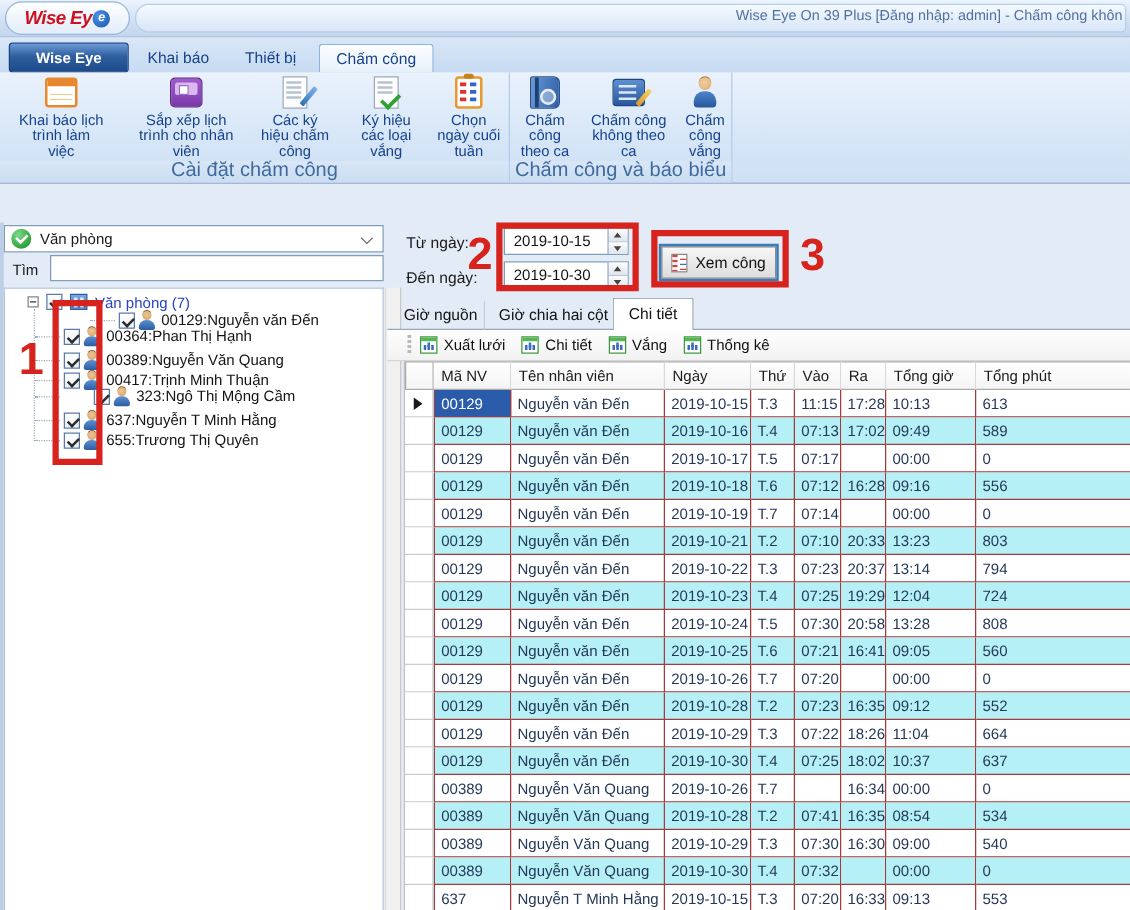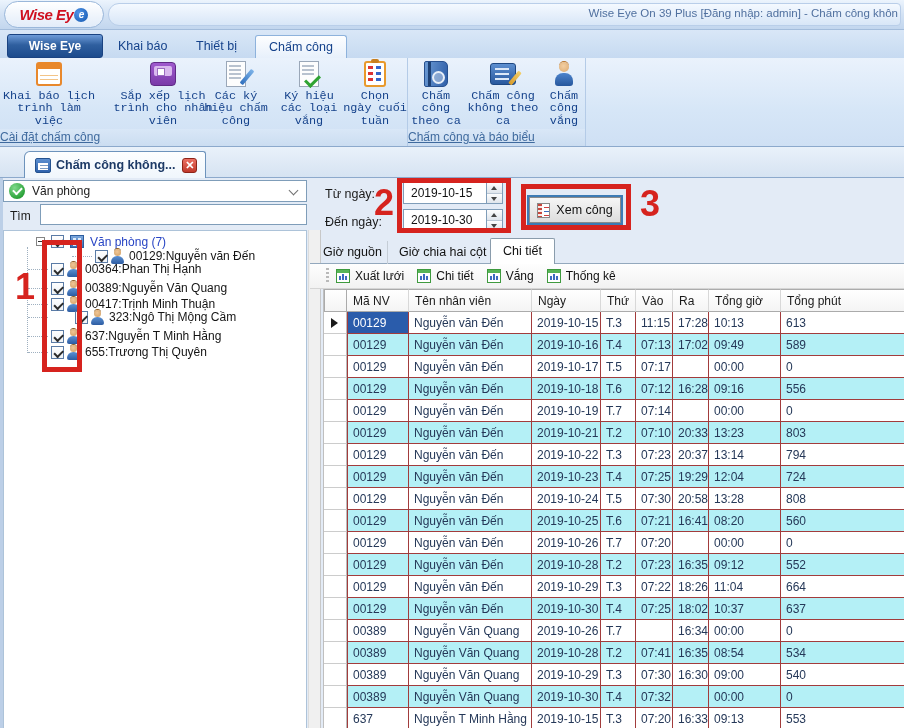--- a/index.html
+++ b/index.html
@@ -13,24 +13,24 @@
 .qbar{position:absolute;left:108px;top:3px;right:3px;height:23px;border:1px solid #b9cee9;border-radius:11px 4px 4px 11px;background:linear-gradient(#f4f9ff,#d8e6f7);}
 .title-text{position:absolute;right:6px;top:7px;color:#50709f;font-size:11.5px;}
 
 .tabrow{position:absolute;top:30px;left:0;right:0;height:28px;background:linear-gradient(#d9e7f7,#c6daf1);}
 .apptab-wise{position:absolute;left:7px;top:4px;width:96px;height:24px;background:linear-gradient(#6d9bd8,#2f5f9f 45%,#1d4b8c);border:1px solid #1a4382;border-radius:3px;color:#fff;font-weight:bold;text-align:center;line-height:22px;font-size:12px;}
 .apptab{position:absolute;top:9px;color:#15428b;font-size:12.5px;}
 .apptab-sel{position:absolute;left:255px;top:5px;width:92px;height:23px;background:linear-gradient(#fdfeff,#e7f0fb);border:1px solid #8db2dc;border-bottom:none;border-radius:3px 3px 0 0;text-align:center;line-height:22px;color:#15428b;font-size:12.5px;}
 
 .ribbon{position:absolute;top:58px;left:0;right:0;height:89px;background:linear-gradient(#eaf2fc,#d6e6f7 60%,#cfe0f4);border-bottom:1px solid #8ca9cc;}
 .rgroup{position:absolute;top:0;bottom:0;}
-.rgroup .caption{position:absolute;bottom:0;left:0;right:0;height:17px;color:#3f6a9e;font-size:12px;line-height:16px;background:linear-gradient(#d9e7f7,#cbddf1);text-decoration:underline;}
+.rgroup .caption{position:absolute;bottom:0;left:0;right:0;height:17px;text-align:center;color:#3f6a9e;font-size:16px;line-height:16px;background:linear-gradient(#d9e7f7,#cbddf1);}
 .g1{left:0;width:408px;border-right:1px solid #b4cbe7;}
 .g2{left:408px;width:178px;border-right:1px solid #b4cbe7;}
-.rbtn{position:absolute;top:1px;display:flex;flex-direction:column;align-items:center;color:#15428b;font-size:11.8px;line-height:12.4px;text-align:center;white-space:nowrap;font-family:Liberation Mono, monospace;}
+.rbtn{position:absolute;top:1px;display:flex;flex-direction:column;align-items:center;color:#15428b;font-size:11.8px;line-height:12.4px;text-align:center;white-space:nowrap;}
 .rbtn .ric{display:block;width:30px;height:28px;position:relative;margin-bottom:3px;}
 .rbtn .ric>span{display:block;}
 
 .ic-cal{width:26px;height:24px;margin:3px 2px;background:#fff;border:2px solid #e8882c;border-radius:3px;position:relative;}
 .ic-cal::before{content:"";position:absolute;left:0;right:0;top:0;height:5px;background:#e8882c;}
 .ic-cal::after{content:"";position:absolute;left:2px;right:2px;top:8px;bottom:2px;background:repeating-linear-gradient(#fff 0 3px,#f3c487 3px 4px);}
 .ic-sched{width:26px;height:24px;margin:3px 2px;background:linear-gradient(#a05ace,#7a3aa8);border:1px solid #5f2a85;border-radius:4px;position:relative;}
 .ic-sched::before{content:"";position:absolute;left:3px;top:3px;right:3px;height:10px;background:#d9b8ee;border-radius:2px;}
 .ic-sched::after{content:"";position:absolute;left:6px;top:5px;width:6px;height:6px;background:#fff;border:1px solid #9b6cc0;}
 .ic-paperpen{width:20px;height:26px;margin:2px 5px;background:#fdfdfd;border:1px solid #9aa7b8;position:relative;}
@@ -62,21 +62,21 @@
 .main{position:absolute;top:178px;left:0;right:0;bottom:0;background:#e3ebf6;border-left:3px solid #bccfe7;}
 
 .leftpanel{position:absolute;left:0px;top:0;width:305px;bottom:0;}
 .dropdown{position:absolute;left:0;top:2px;width:304px;height:22px;background:#fff;border:1px solid #7f9db9;display:flex;align-items:center;padding:0 5px;gap:7px;color:#1a1a1a;}
 .ic-greencheck{width:16px;height:16px;border-radius:50%;background:radial-gradient(circle at 35% 30%,#7fd98a,#2ca33a 70%,#1d8029);position:relative;flex:0 0 auto;}
 .ic-greencheck::after{content:"";position:absolute;left:4px;top:4px;width:7px;height:4px;border-left:2px solid #fff;border-bottom:2px solid #fff;transform:rotate(-45deg);}
 .dd-chevron{position:absolute;right:9px;top:6px;width:7px;height:7px;border-right:1.6px solid #707070;border-bottom:1.6px solid #707070;transform:rotate(45deg);}
 .search-label{position:absolute;left:7px;top:31px;color:#1a1a1a;}
 .search-input{position:absolute;left:37px;top:26px;width:267px;height:21px;background:#fff;border:1px solid #7f9db9;}
 .tree{position:absolute;left:0;top:52px;width:304px;bottom:0;background:#fff;border:1px solid #adc3d9;border-bottom:none;}
-.troot{position:absolute;left:32px;top:2px;height:17px;display:flex;align-items:center;gap:6px;}
+.troot{position:absolute;left:18px;top:2px;height:17px;display:flex;align-items:center;gap:6px;}
 .expander{width:9px;height:9px;border:1px solid #848484;background:#fff;position:relative;flex:0 0 auto;}
 .expander::after{content:"";position:absolute;left:1px;right:1px;top:3px;height:1px;background:#333;}
 .cb{width:13px;height:13px;border:1px solid #5a7ba6;background:linear-gradient(#fefefe,#eef2f6);position:relative;flex:0 0 auto;}
 .cb::after{content:"";position:absolute;left:2px;top:3px;width:7px;height:3.5px;border-left:2px solid #2c2c2c;border-bottom:2px solid #2c2c2c;transform:rotate(-45deg);}
 .ic-building{width:14px;height:13px;background:linear-gradient(#7aa7dc,#3e6fb4);border:1px solid #2c5d9e;position:relative;flex:0 0 auto;}
 .ic-building::after{content:"";position:absolute;left:2px;top:2px;width:3px;height:3px;background:#dce9f8;box-shadow:5px 0 0 #dce9f8,0 5px 0 #dce9f8,5px 5px 0 #dce9f8;}
 .troot .tlabel{color:#2744c4;}
 .titem{position:absolute;left:47px;height:16px;display:flex;align-items:center;gap:3px;}
 .titem .tlabel{color:#141414;padding-left:2px;}
 .titem::before{content:"";position:absolute;left:-23px;top:8px;width:20px;border-top:1px dotted #9fb0c0;}
@@ -153,21 +153,21 @@
   <div class="ribbon">
     <div class="rgroup g1">
       <div class="rbtn" style="left:10px;width:78px;">
         <span class="ric">
             <span class="ic-cal"></span>
           </span>
         <span>Khai báo lịch</span>
           <span>trình làm</span>
           <span>việc</span>
       </div>
-      <div class="rbtn" style="left:119px;width:88px;">
+      <div class="rbtn" style="left:105px;width:88px;">
         <span class="ric">
             <span class="ic-sched"></span>
           </span>
         <span>Sắp xếp lịch</span>
           <span>trình cho nhân</span>
           <span>viên</span>
       </div>
       <div class="rbtn" style="left:204px;width:64px;">
         <span class="ric">
             <span class="ic-paperpen"></span>
@@ -216,27 +216,20 @@
             <span class="ic-person"></span>
           </span>
         <span>Chấm</span>
           <span>công</span>
           <span>vắng</span>
       </div>
       <div class="caption">Chấm công và báo biểu</div>
     </div>
   </div>
 
-  <div class="docbar">
-    <div class="doctab">
-      <span class="ic-doctab"></span>
-      <span>Chấm công không...</span>
-      <span class="closebtn">✕</span>
-    </div>
-  </div>
 
   <div class="main">
     <div class="leftpanel">
       <div class="dropdown">
         <span class="ic-greencheck"></span>
         <span>Văn phòng</span>
         <span class="dd-chevron"></span>
       </div>
       <div class="search-label">Tìm</div>
       <input class="search-input" value="" style="">
@@ -481,21 +474,21 @@
               </tr>
 
               <tr>
                 <td class="sel"></td>
                 <td class="c0">00129</td>
                 <td>Nguyễn văn Đến</td>
                 <td>2019-10-25</td>
                 <td>T.6</td>
                 <td>07:21</td>
                 <td>16:41</td>
-                <td>08:20</td>
+                <td>09:05</td>
                 <td>560</td>
               </tr>
 
               <tr>
                 <td class="sel"></td>
                 <td class="c0">00129</td>
                 <td>Nguyễn văn Đến</td>
                 <td>2019-10-26</td>
                 <td>T.7</td>
                 <td>07:20</td>

